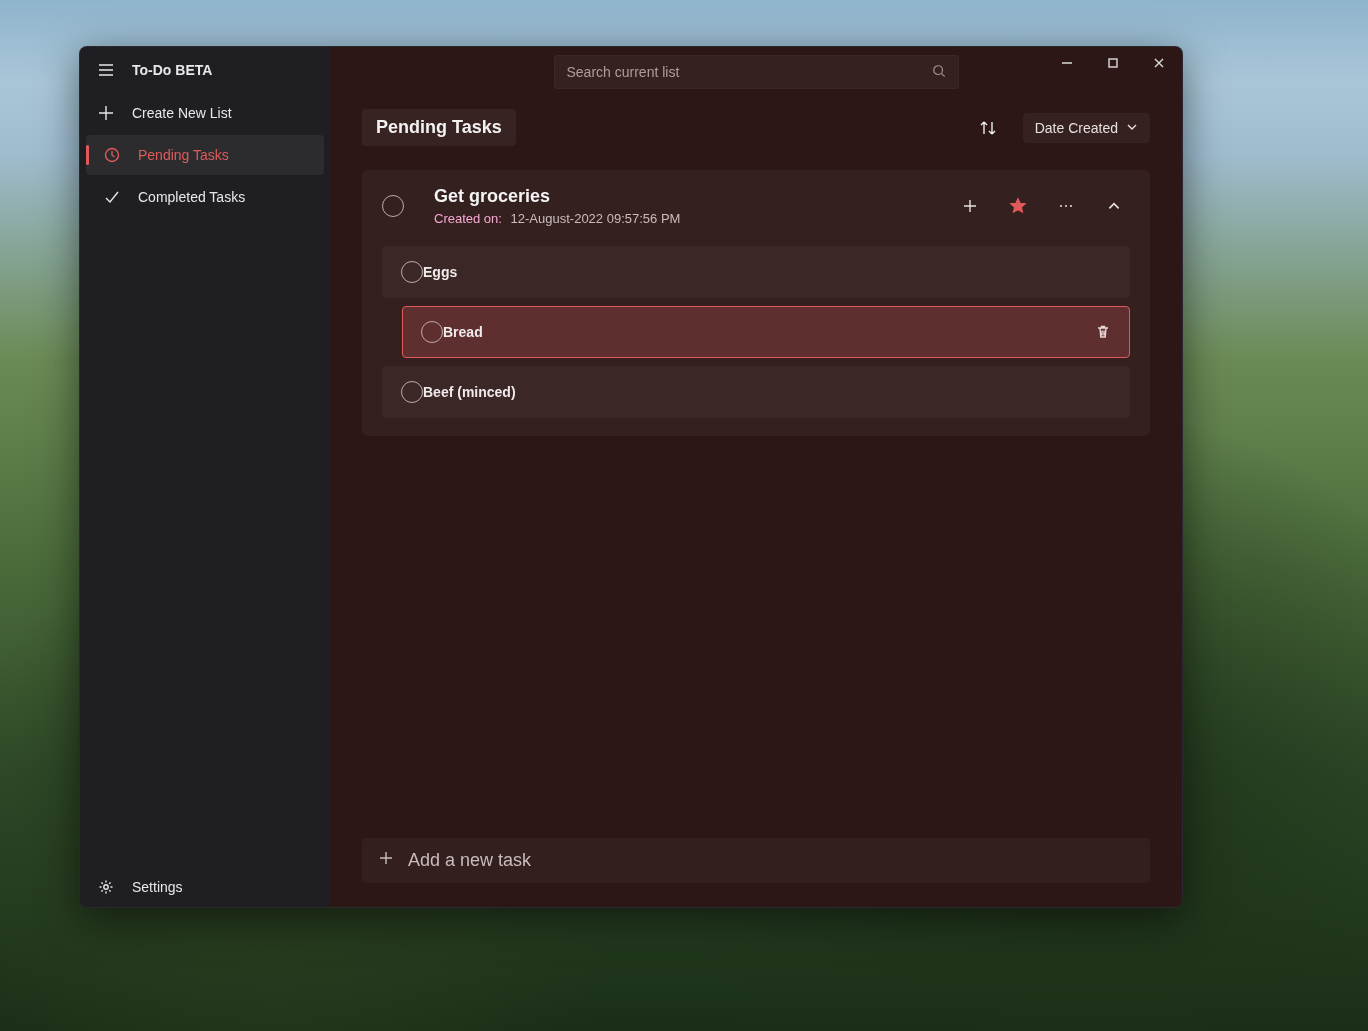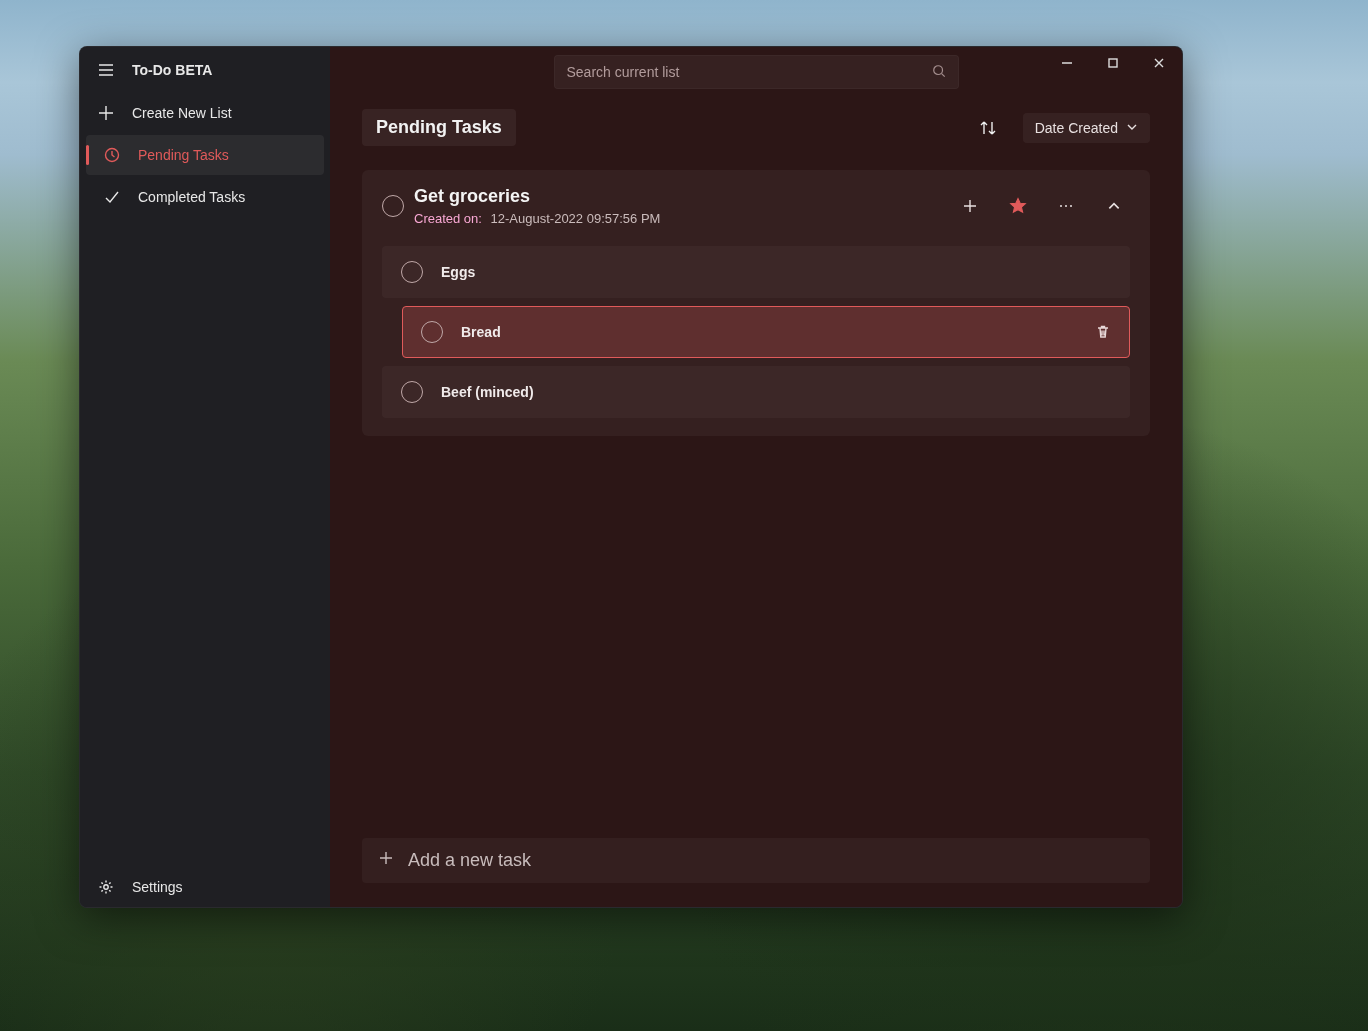--- a/index.html
+++ b/index.html
@@ -125,21 +125,21 @@
   .tasks-scroll { flex: 1; padding: 14px 32px 0 32px; }
 
   .task-card {
     background: rgba(255,255,255,0.045);
     border-radius: 6px;
     overflow: hidden;
   }
   .task-header {
     display: flex; align-items: center;
     padding: 16px 20px;
-    gap: 10px;
+    gap: 30px;
   }
   .task-header .circle,
   .subtask .circle {
     width: 22px; height: 22px;
     border: 1.5px solid #c0a8a8;
     border-radius: 50%;
     flex-shrink: 0; cursor: pointer;
   }
   .task-header-main { flex: 1; display: flex; flex-direction: column; gap: 4px; }
   .task-title { color: #f4f4f4; font-size: 18px; font-weight: 600; }
@@ -149,21 +149,21 @@
   .task-actions { display: flex; align-items: center; gap: 16px; }
   .action-btn {
     width: 32px; height: 32px;
     display: flex; align-items: center; justify-content: center;
     color: #e8e0e0; cursor: pointer; border-radius: 4px;
   }
   .star-filled svg { fill: #e05a5a; stroke: #e05a5a; }
 
   .subtasks { padding: 4px 20px 18px 20px; display: flex; flex-direction: column; gap: 8px; }
   .subtask {
-    display: flex; align-items: center; gap: 18px;
+    display: flex; align-items: center; 
     background: rgba(255,255,255,0.035);
     border: 1px solid transparent;
     border-radius: 4px;
     padding: 14px 18px;
     color: #f0eaea; font-size: 14px; font-weight: 600;
   }
   .subtask.selected {
     background: rgba(224,90,90,0.25);
     border: 1.5px solid #e05a5a;
     margin-left: 20px;

